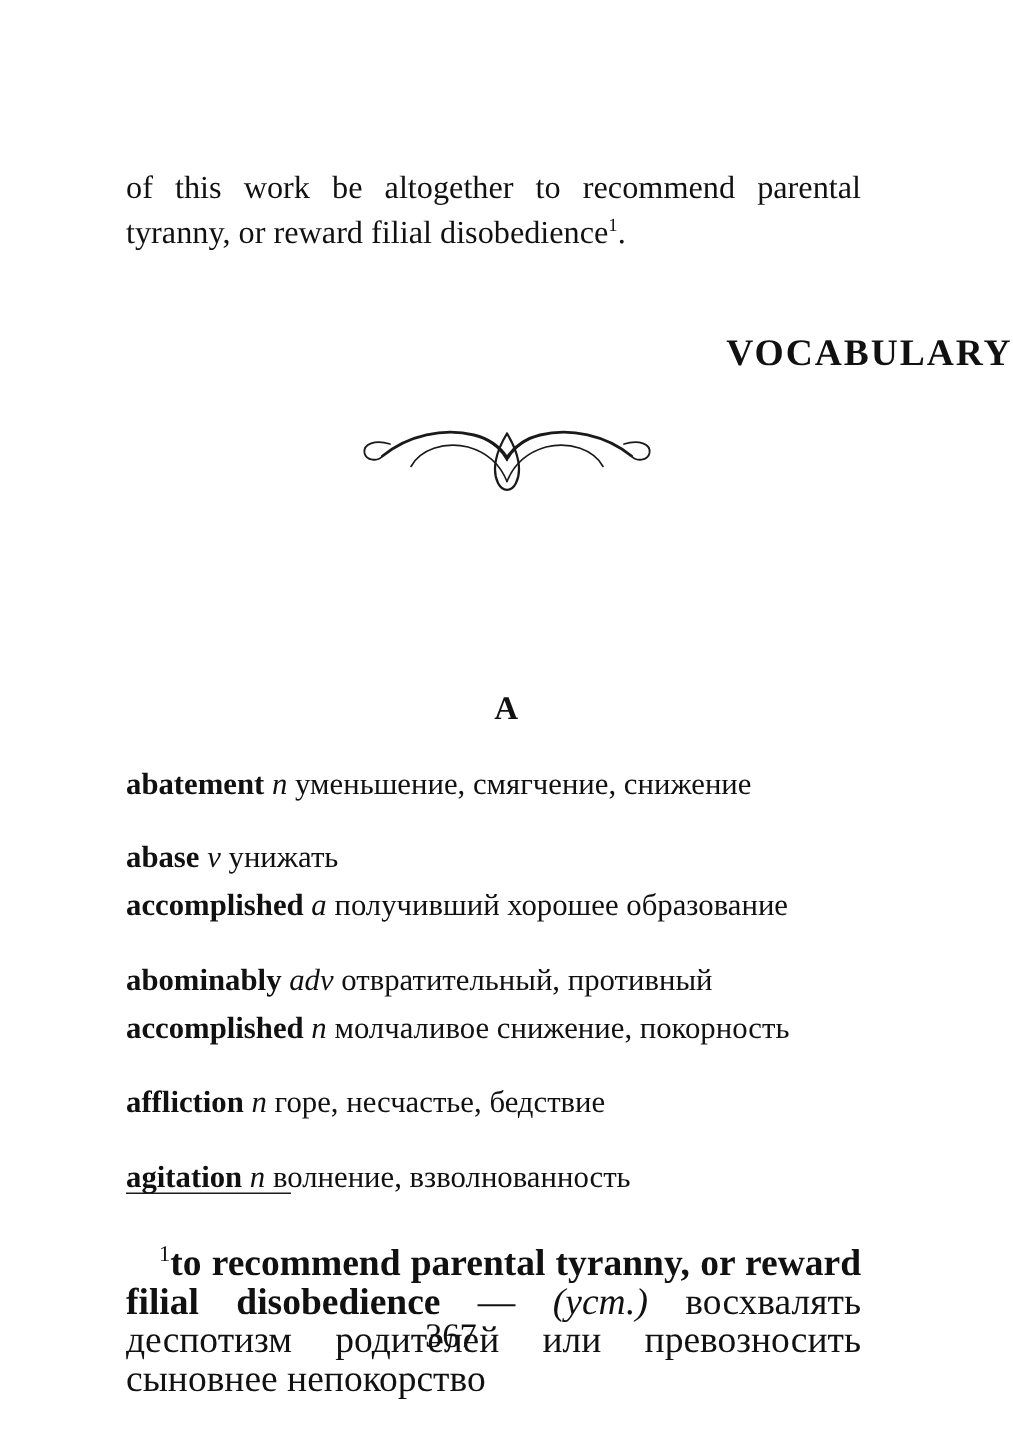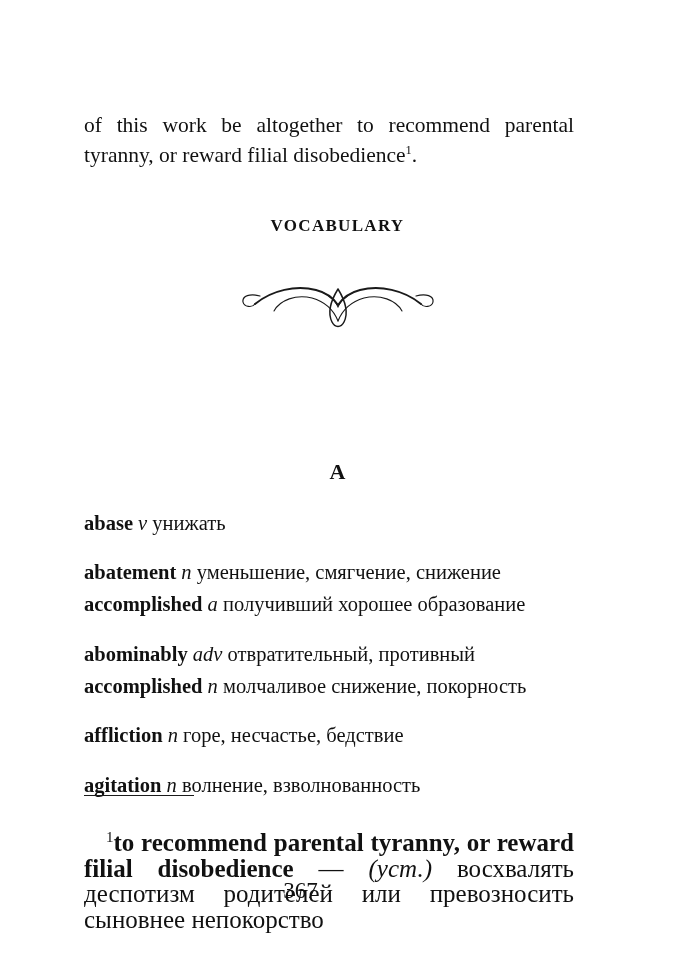--- a/index.html
+++ b/index.html
@@ -41,22 +41,22 @@
     vertical-align: super;
     line-height: 0;
   }
 
   
   .section-title {
     position: absolute;
     left: 0;
     top: 205px;
     width: 675px;
-    text-align: center;
-    font-size: 17px;
+    text-align: right;
+    font-size: 25px;
     font-weight: bold;
     letter-spacing: 1.3px;
   }
 
   
   .ornament {
     position: absolute;
     left: 238px;
     top: 276px;
     width: 200px;
@@ -173,22 +173,22 @@
       <path d="M100 13 C92 26 90 38 94 46 C97 52 103 52 106 46 C110 38 108 26 100 13" stroke-width="1.5"></path>
 
       <path d="M84 16 C92 20 97 25 100 31" stroke-width="1.0"></path>
       <path d="M116 16 C108 20 103 25 100 31" stroke-width="1.0"></path>
     </svg>
   </div>
 
   <div class="letter-marker">A</div>
 
   <div class="entries">
+      <p class="entry"><span class="hw">abatement</span> <span class="pos">n</span> <span class="gloss">уменьшение, смягчение, снижение</span></p>
       <p class="entry"><span class="hw">abase</span> <span class="pos">v</span> <span class="gloss">унижать</span></p>
-      <p class="entry"><span class="hw">abatement</span> <span class="pos">n</span> <span class="gloss">уменьшение, смягчение, снижение</span></p>
       <p class="entry wrapped"><span class="hw">accomplished</span> <span class="pos">a</span> <span class="gloss">получивший хорошее образование</span></p>
       <p class="entry"><span class="hw">abominably</span> <span class="pos">adv</span> <span class="gloss">отвратительный, противный</span></p>
       <p class="entry wrapped"><span class="hw">accomplished</span> <span class="pos">n</span> <span class="gloss">молчаливое снижение, покорность</span></p>
       <p class="entry"><span class="hw">affliction</span> <span class="pos">n</span> <span class="gloss">горе, несчастье, бедствие</span></p>
       <p class="entry"><span class="hw">agitation</span> <span class="pos">n</span> <span class="gloss">волнение, взволнованность</span></p>
     </div>
 
   <div class="footnote-rule"></div>
   <p class="footnote"><sup>1</sup><span class="fn-lemma">to recommend parental tyranny, or reward filial disobedience</span><span> — </span><span class="fn-mark">(уст.)</span><span> восхвалять деспотизм родителей или превозносить сыновнее непокорство</span></p>
 

